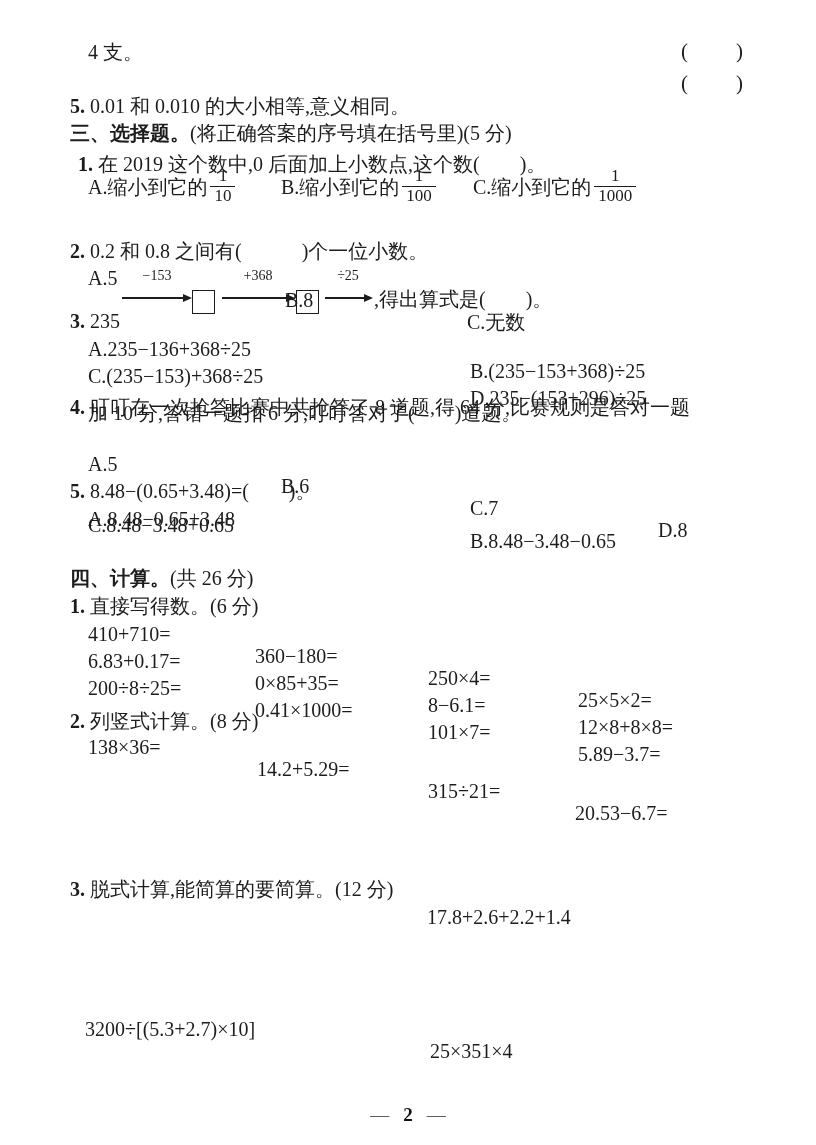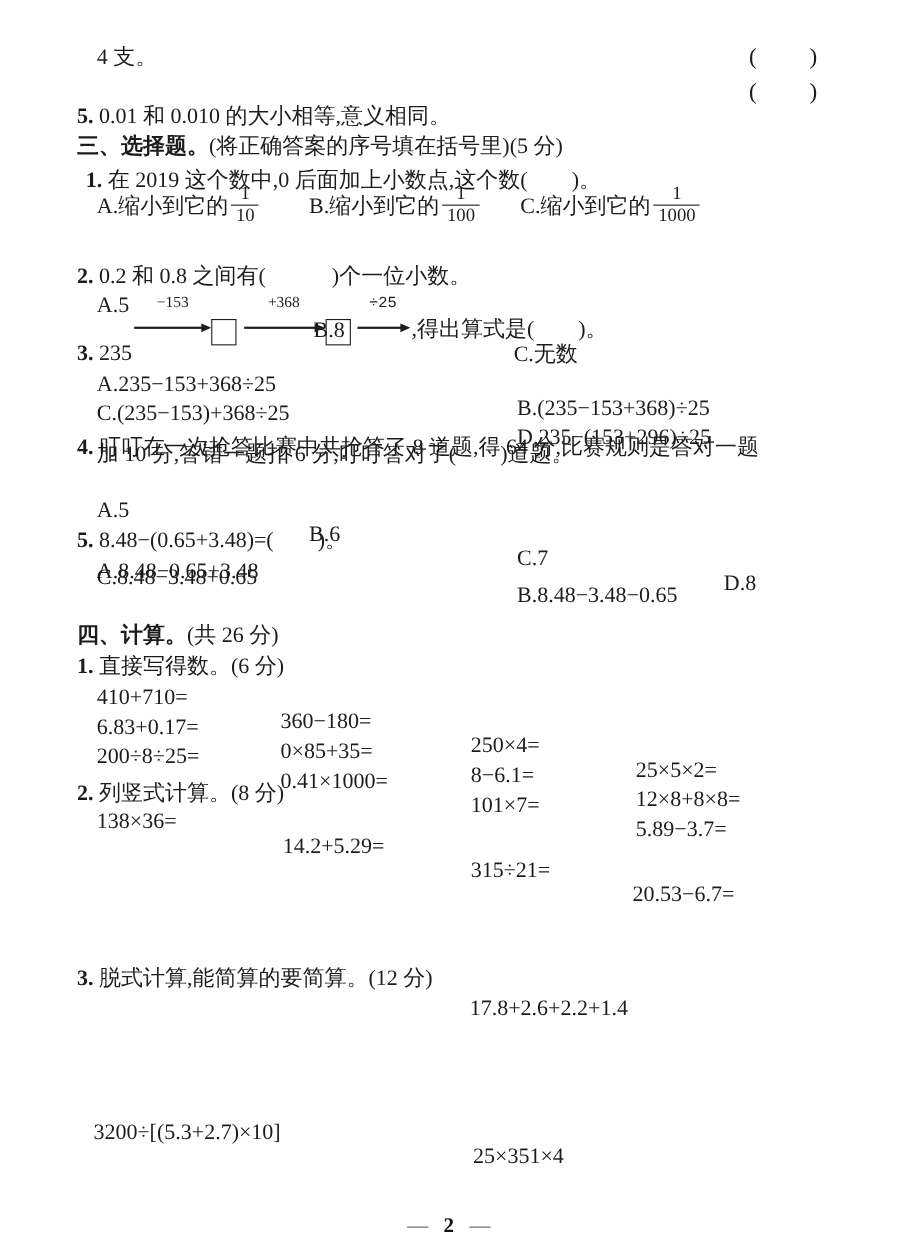--- a/index.html
+++ b/index.html
@@ -92,26 +92,26 @@
 
 <div class="line" style="left:60px; top:288px;">
   <span class="qnum">3.</span><span>235</span>
 </div>
 <span class="albl" style="left:122px; top:268px; width:70px;">−153</span>
 <div class="arrow" style="left:122px; top:297px; width:68px;"></div>
 <div class="fbox" style="left:192px; top:290px;"></div>
 <span class="albl" style="left:222px; top:268px; width:72px;">+368</span>
 <div class="arrow" style="left:222px; top:297px; width:71px;"></div>
 <div class="fbox" style="left:296px; top:290px;"></div>
-<span class="albl" style="left:325px; top:268px; width:46px;font-family:Liberation Mono, monospace;">÷25</span>
+<span class="albl" style="left:325px; top:268px; width:46px;">÷25</span>
 <div class="arrow" style="left:325px; top:297px; width:46px;"></div>
 <div class="line" style="left:374px; top:288px;">,得出算式是(　　)。</div>
 
 <div class="line" style="left:0; top:316px; width:816px;">
-  <span class="opt" style="left:88px;">A.235−153+368÷25</span>
+  <span class="opt" style="left:88px;">A.235−136+368÷25</span>
   <span class="opt" style="left:470px;">B.(235−153+368)÷25</span>
 </div>
 <div class="line" style="left:0; top:343px; width:816px;">
   <span class="opt" style="left:88px;">C.(235−153)+368÷25</span>
   <span class="opt" style="left:470px;">D.235−(153+296)÷25</span>
 </div>
 
 <div class="line" style="left:60px; top:374px;">
   <span class="qnum">4.</span><span>叮叮在一次抢答比赛中共抢答了 8 道题,得 64 分,比赛规则是答对一题</span>
 </div>

